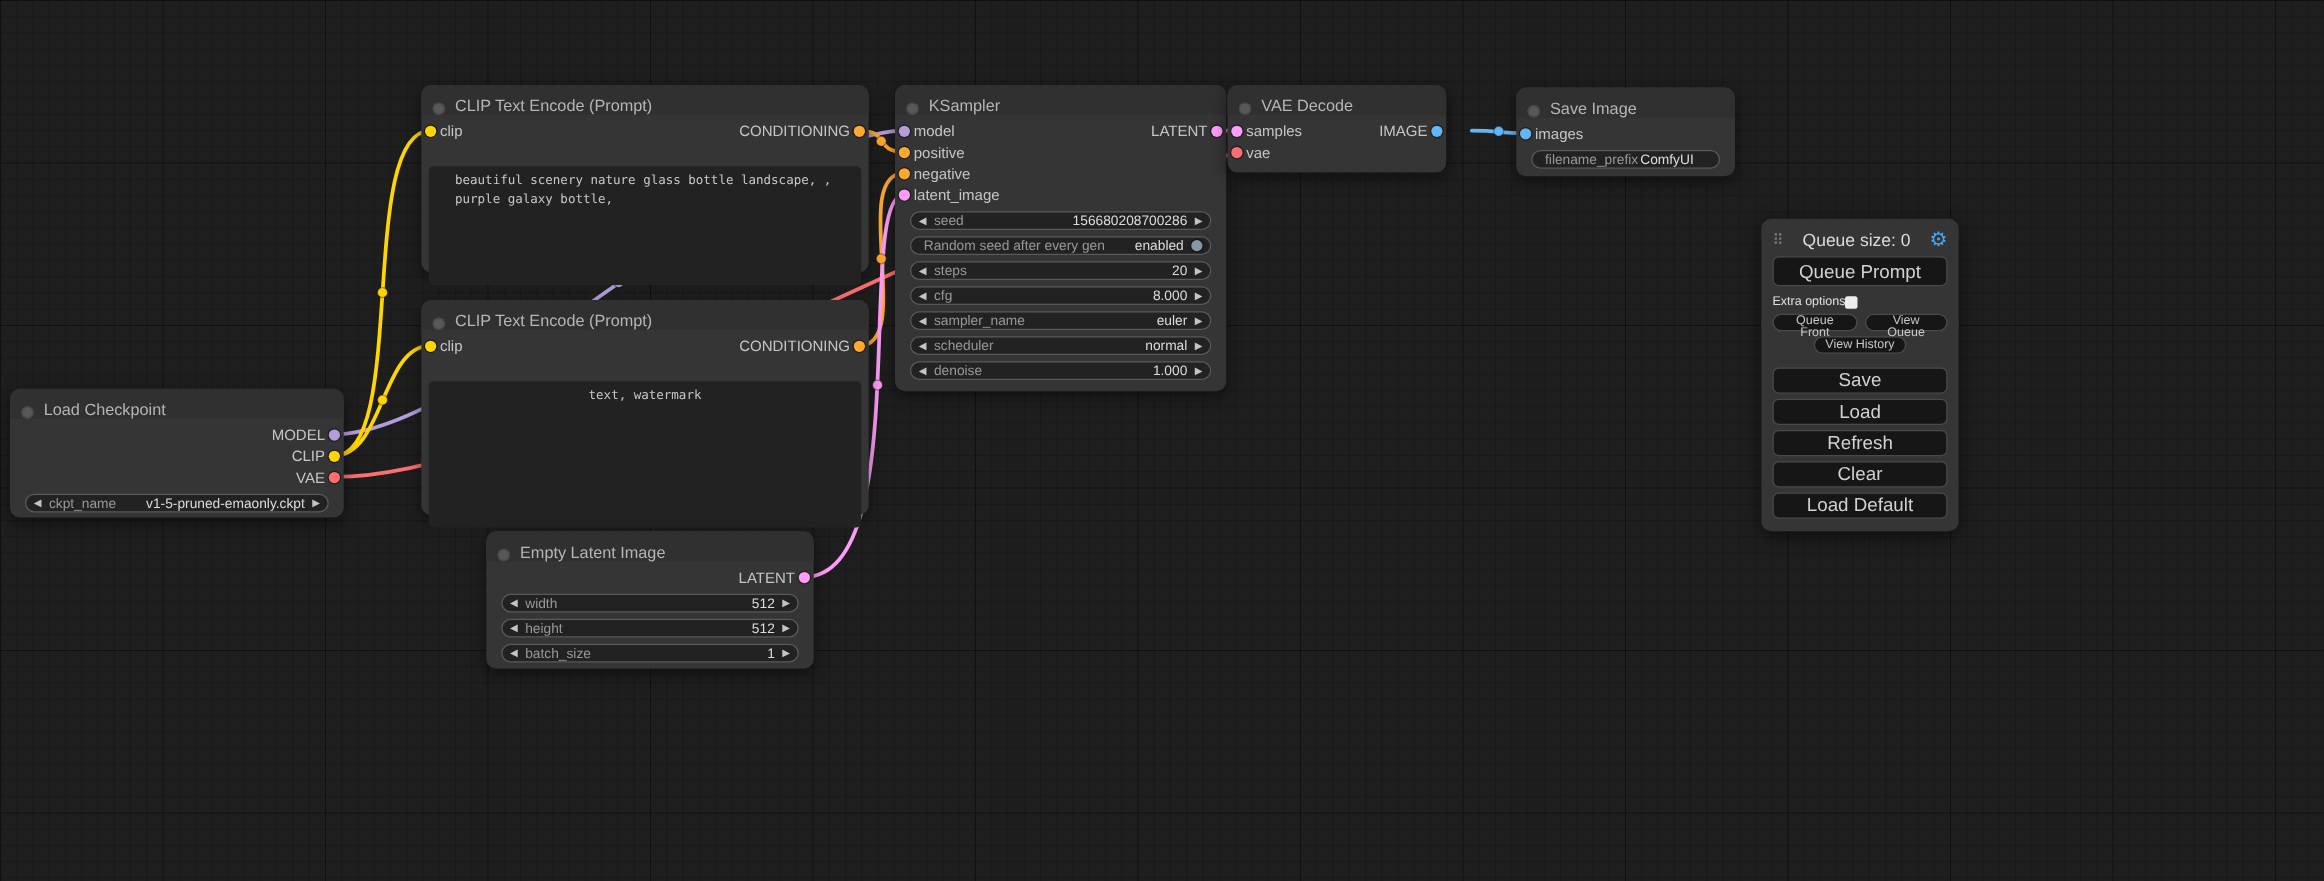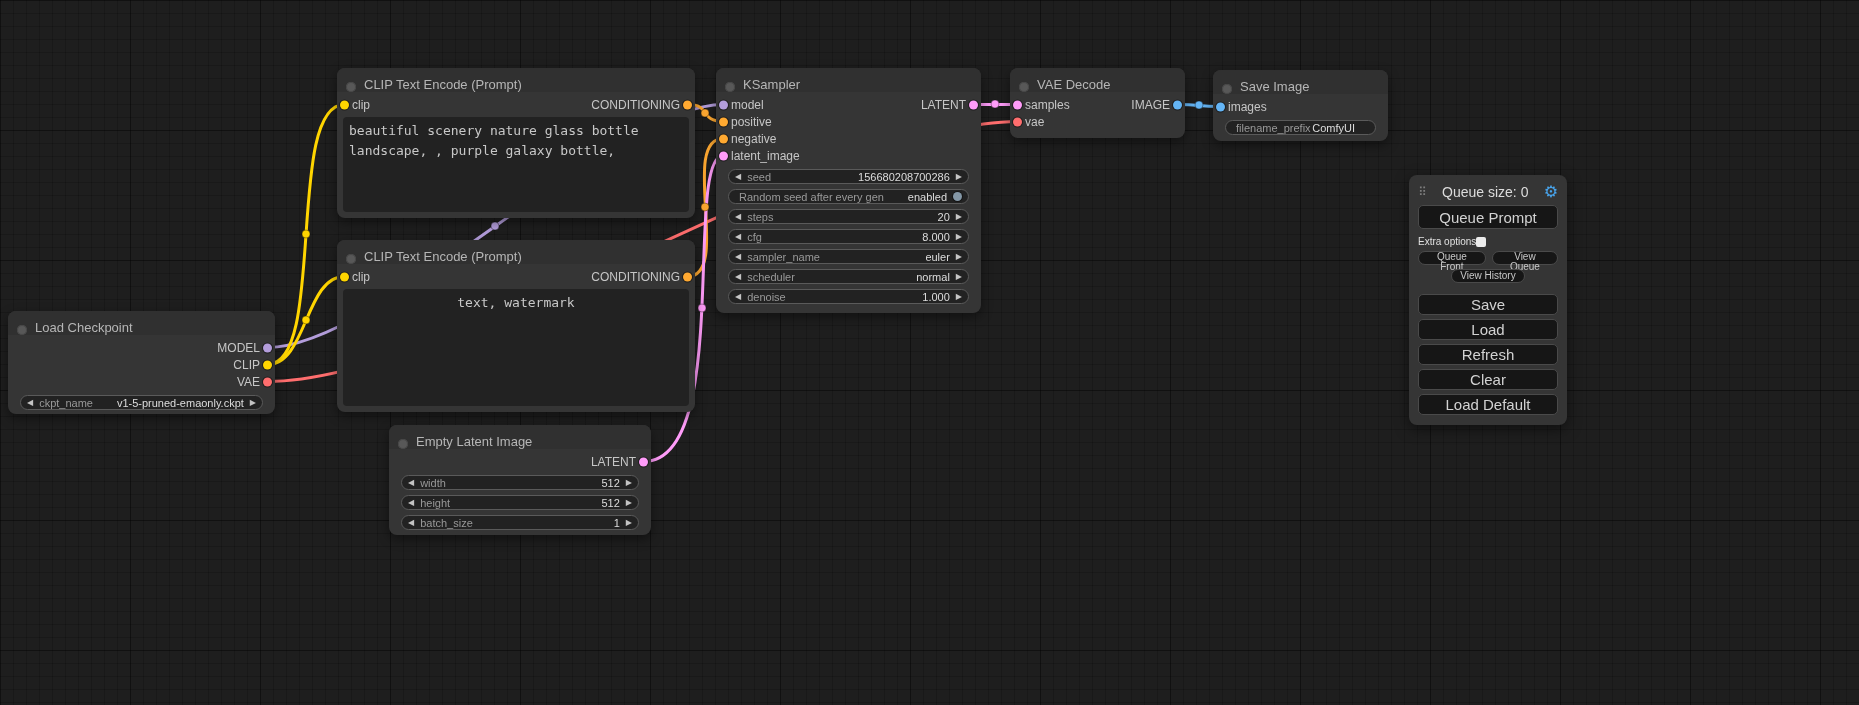--- a/index.html
+++ b/index.html
@@ -50,22 +50,22 @@
     margin:5px 12px 0; display:flex; align-items:center; padding:0 6px; font-size:11px;
     white-space:nowrap;
   }
   .arrow { font-family:"DejaVu Sans", sans-serif; font-size:8px; color:#c4c4c4; line-height:1; flex:none; }
   .w-label { color:#999; margin-left:6px; }
   .w-value { color:#ddd; margin-left:auto; margin-right:6px; }
   .widget.no-arrows .w-label { margin-left:4px; }
   .toggle-dot { width:9px; height:9px; border-radius:50%; background:#8497a6; flex:none; box-shadow:0 0 0 1px rgba(0,0,0,0.4); }
 
   .textarea {
-    background:#222; border-radius:4px; margin:4px 6px 6px; padding:4px 6px;
-    font-family:"DejaVu Sans Mono", monospace; font-size:13px; line-height:1.5;
+    background:#222; border-radius:4px; margin:20px 6px 6px; padding:4px 21px;
+    font-family:"DejaVu Sans Mono", monospace; font-size:10px; line-height:1.5;
     color:#c8c8c8; overflow:hidden;
   }
   .ta-pos { height:95px; }
   .ta-neg { height:117px;text-align:center; }
 
   .queue-panel {
     position:absolute; left:1409px; top:175px; width:158px; z-index:3;
     background:#353535; border-radius:8px; padding:8px 9px 10px;
     box-shadow:0 4px 14px rgba(0,0,0,0.5); color:#ddd;
   }
@@ -263,21 +263,21 @@
     </div>
     <div class="widget">
       <span class="arrow">◀</span>
       <span class="w-label">denoise</span>
       <span class="w-value">1.000</span>
       <span class="arrow">▶</span>
     </div>
   </div>
 </div>
 
-<div class="node" style="left:1010px;top:68px;width:175px;height:70px;">
+<div class="node" style="left:982px;top:68px;width:175px;height:70px;">
   <div class="node-title">
     <span class="title-dot"></span>
     <span>VAE Decode</span>
   </div>
   <div class="node-body">
     <div class="slot-row">
       <span class="dot in-dot c-latent"></span>
       <span class="slot-label in">samples</span>
       <span class="slot-label out">IMAGE</span>
       <span class="dot out-dot c-image"></span>

